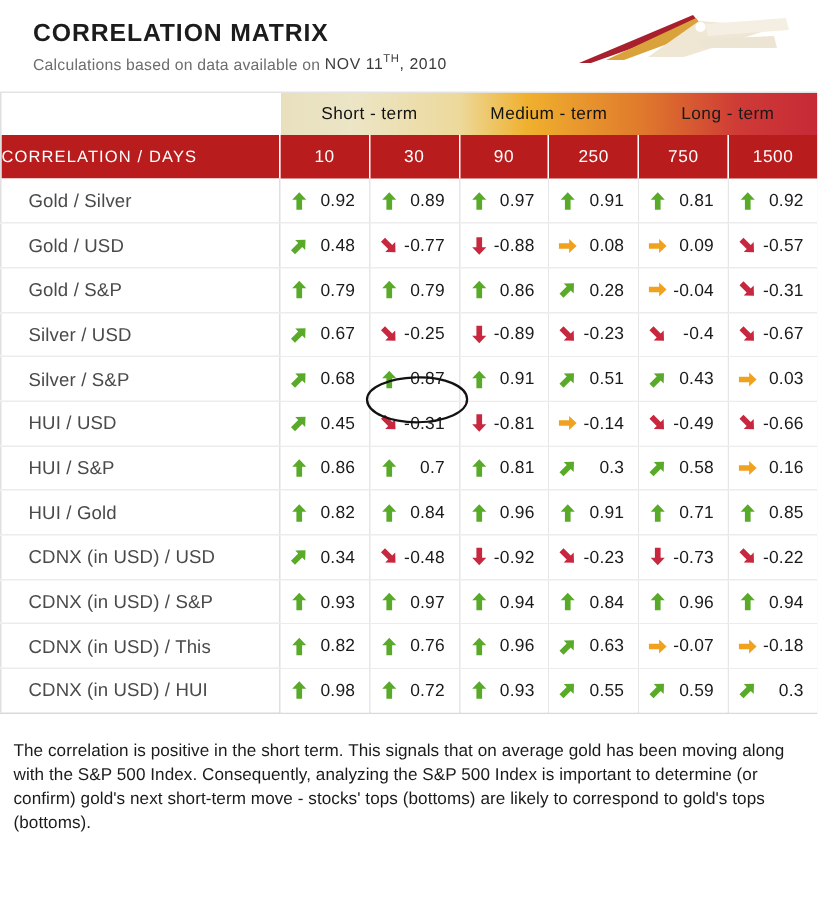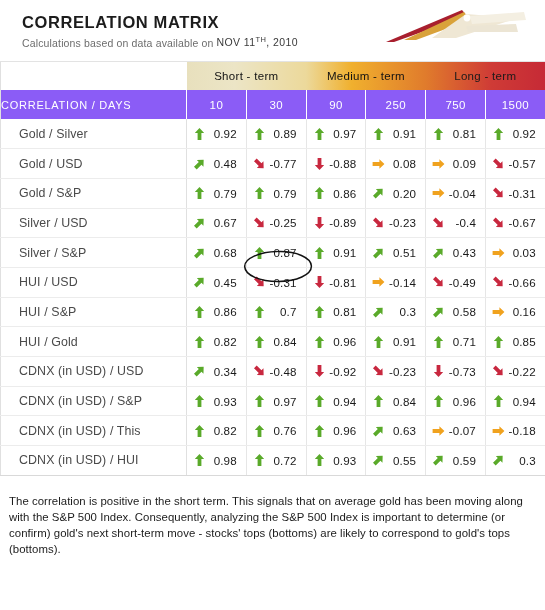--- a/index.html
+++ b/index.html
@@ -91,21 +91,21 @@
     position: relative;
   }
   th.term-short  { background: linear-gradient(to right, #e8e0bd 0%, #ece5c6 40%, #ecd99b 100%); }
   th.term-medium { background: linear-gradient(to right, #ecd99b 0%, #f0b02e 38%, #e07b2c 100%); }
   th.term-long   { background: linear-gradient(to right, #e07b2c 0%, #cf3b36 55%, #c62a36 100%); color:#1a1a1a; }
 
   
   tr.days-row th {
     height: 29px;
     padding: 0;
-    background: #8b5cf6;
+    background: #b91c1c;
     color: #ffffff;
     font-weight: 400;
     vertical-align: middle;
     border-right: 1px solid #ffffff;
   }
   tr.days-row th:last-child { border-right: none; }
   th.hdr-label {
     text-align: left;
     padding-left: 18px;
     font-size: 11px;
@@ -273,21 +273,21 @@
                   <path d="M5.5,0.6 L10.2,5.6 L7.4,5.6 L7.4,12.4 L3.6,12.4 L3.6,5.6 L0.8,5.6 Z" fill="#5aaa2a"></path>
                 </svg></span><span class="num">0.79</span></td>
             <td class="val"><span class="arw"><svg width="11" height="13" viewBox="0 0 11 13" style="transform:rotate(0deg);transform-origin:50% 50%;">
                   <path d="M5.5,0.6 L10.2,5.6 L7.4,5.6 L7.4,12.4 L3.6,12.4 L3.6,5.6 L0.8,5.6 Z" fill="#5aaa2a"></path>
                 </svg></span><span class="num">0.79</span></td>
             <td class="val"><span class="arw"><svg width="11" height="13" viewBox="0 0 11 13" style="transform:rotate(0deg);transform-origin:50% 50%;">
                   <path d="M5.5,0.6 L10.2,5.6 L7.4,5.6 L7.4,12.4 L3.6,12.4 L3.6,5.6 L0.8,5.6 Z" fill="#5aaa2a"></path>
                 </svg></span><span class="num">0.86</span></td>
             <td class="val"><span class="arw"><svg width="11" height="13" viewBox="0 0 11 13" style="transform:rotate(45deg);transform-origin:50% 50%;">
                   <path d="M5.5,0.6 L10.2,5.6 L7.4,5.6 L7.4,12.4 L3.6,12.4 L3.6,5.6 L0.8,5.6 Z" fill="#5aaa2a"></path>
-                </svg></span><span class="num">0.20</span></td>
+                </svg></span><span class="num">0.28</span></td>
             <td class="val"><span class="arw"><svg width="11" height="13" viewBox="0 0 11 13" style="transform:rotate(90deg);transform-origin:50% 50%;">
                   <path d="M5.5,0.6 L10.2,5.6 L7.4,5.6 L7.4,12.4 L3.6,12.4 L3.6,5.6 L0.8,5.6 Z" fill="#f0a21e"></path>
                 </svg></span><span class="num">-0.04</span></td>
             <td class="val"><span class="arw"><svg width="11" height="13" viewBox="0 0 11 13" style="transform:rotate(135deg);transform-origin:50% 50%;">
                   <path d="M5.5,0.6 L10.2,5.6 L7.4,5.6 L7.4,12.4 L3.6,12.4 L3.6,5.6 L0.8,5.6 Z" fill="#c8283f"></path>
                 </svg></span><span class="num">-0.31</span></td>
           </tr>
           <tr>
             <td class="rowlabel">Silver / USD</td>
             <td class="val"><span class="arw"><svg width="11" height="13" viewBox="0 0 11 13" style="transform:rotate(45deg);transform-origin:50% 50%;">

